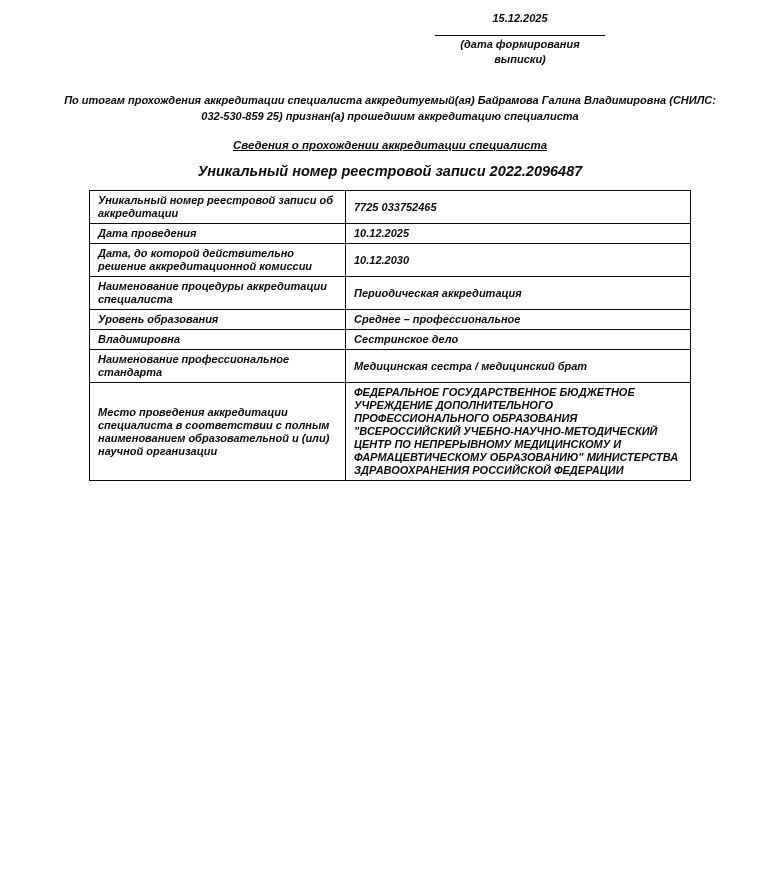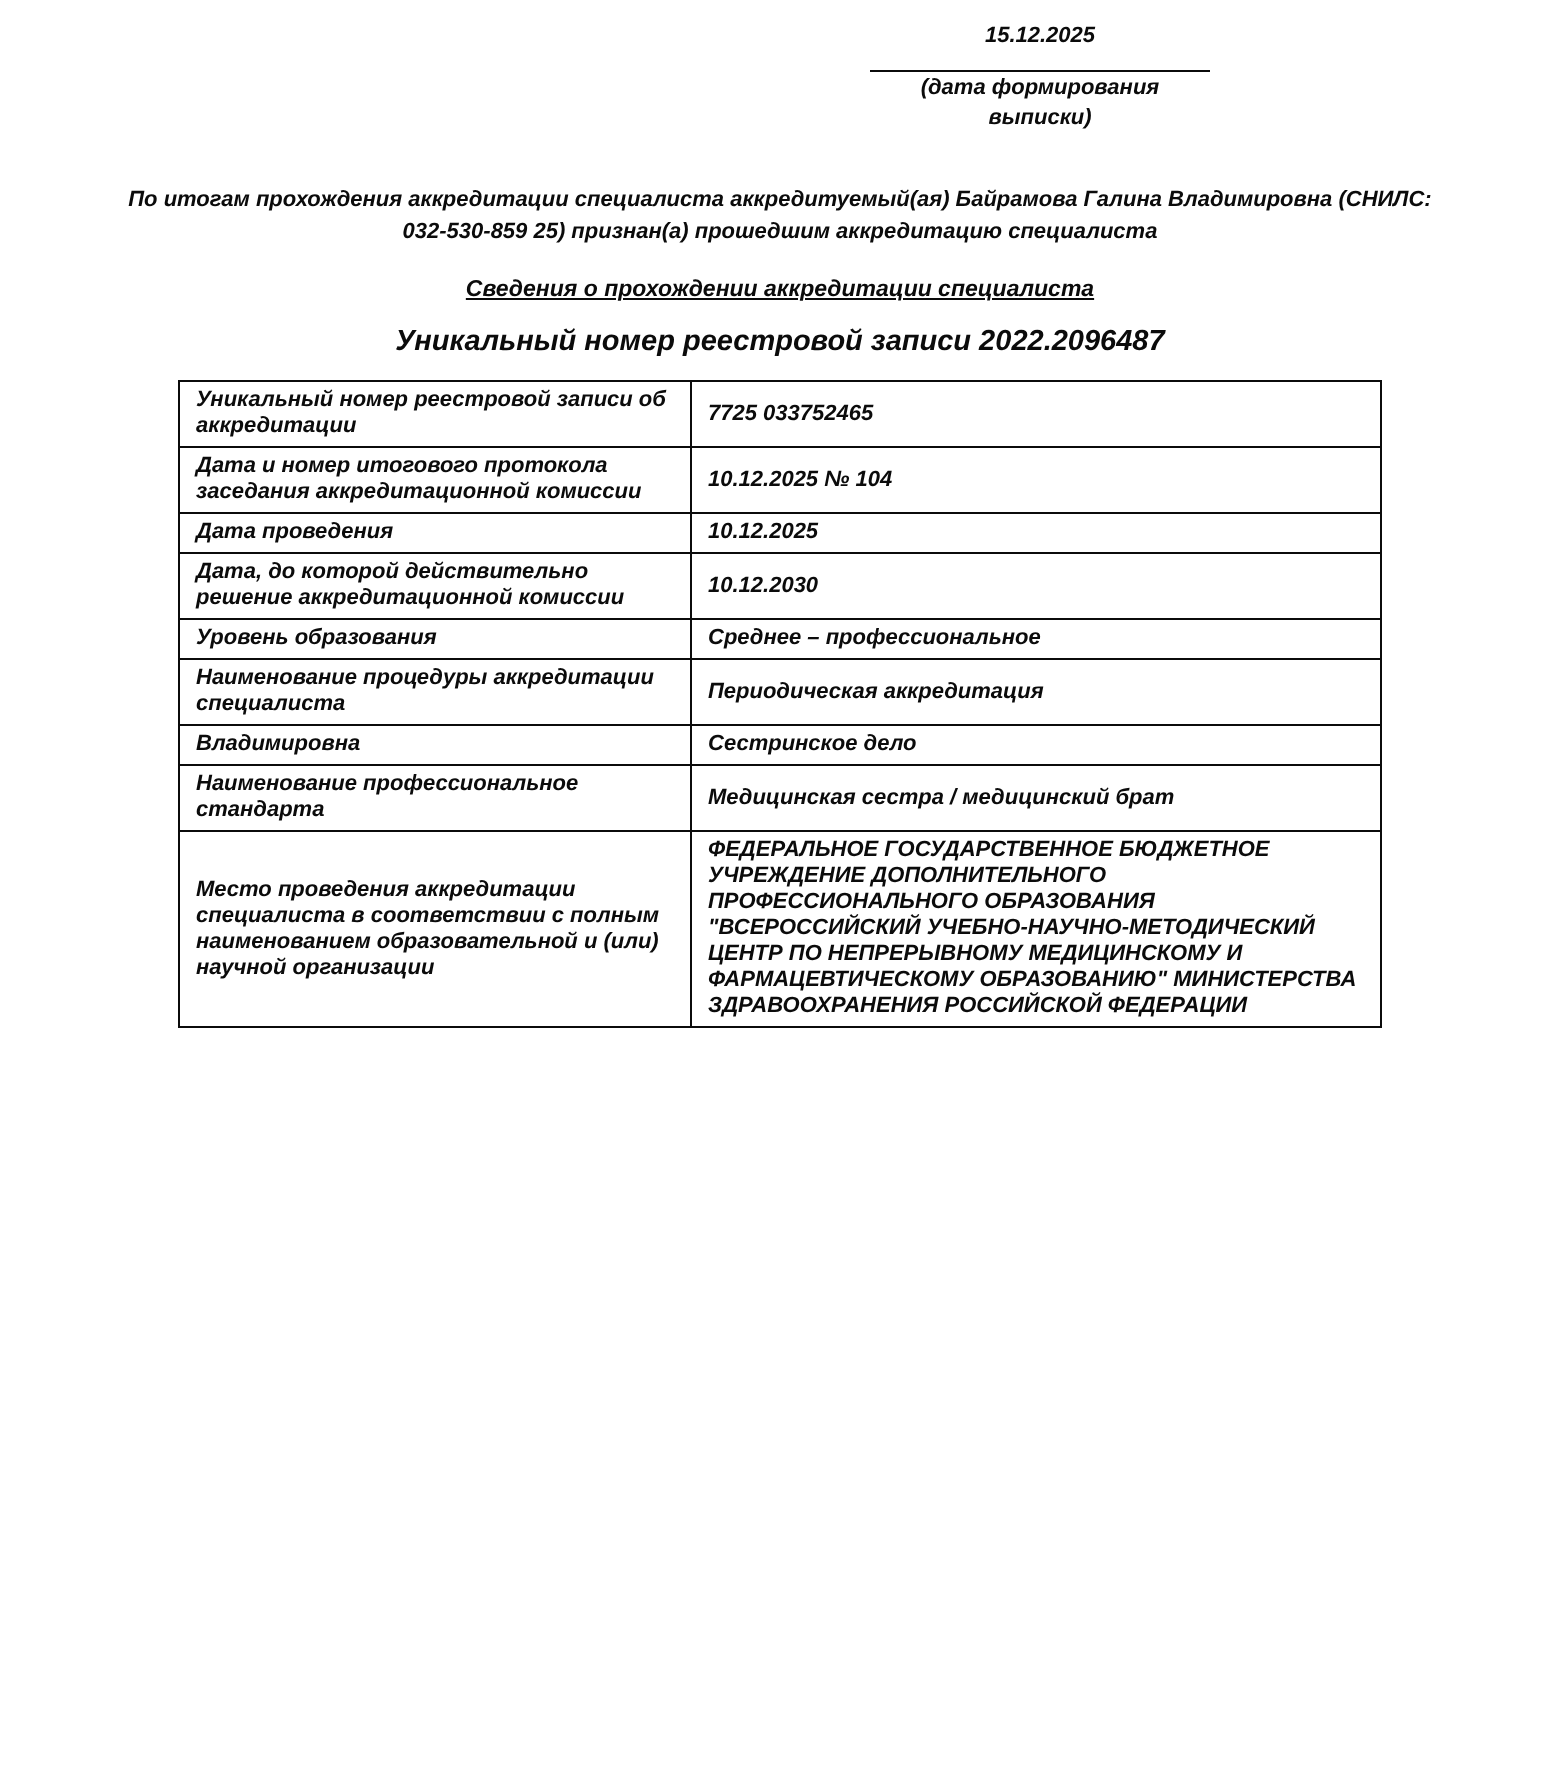--- a/index.html
+++ b/index.html
@@ -102,38 +102,34 @@
 
   <div class="registry-heading">Уникальный номер реестровой записи 2022.2096487</div>
 
   <table class="acc-table">
     <tbody>
       <tr>
         <td class="cell-label">Уникальный номер реестровой записи об аккредитации</td>
         <td class="cell-value">7725 033752465</td>
       </tr>
       <tr>
-        <td class="cell-label">Дата и номер итогового протокола заседания аккредитационной комиссии</td>
-        <td class="cell-value">10.12.2025 № 104</td>
-      </tr>
-      <tr>
         <td class="cell-label">Дата проведения</td>
         <td class="cell-value">10.12.2025</td>
       </tr>
       <tr>
         <td class="cell-label">Дата, до которой действительно решение аккредитационной комиссии</td>
         <td class="cell-value">10.12.2030</td>
       </tr>
       <tr>
+        <td class="cell-label">Наименование процедуры аккредитации специалиста</td>
+        <td class="cell-value">Периодическая аккредитация</td>
+      </tr>
+      <tr>
         <td class="cell-label">Уровень образования</td>
         <td class="cell-value">Среднее – профессиональное</td>
-      </tr>
-      <tr>
-        <td class="cell-label">Наименование процедуры аккредитации специалиста</td>
-        <td class="cell-value">Периодическая аккредитация</td>
       </tr>
       <tr>
         <td class="cell-label">Владимировна</td>
         <td class="cell-value">Сестринское дело</td>
       </tr>
       <tr>
         <td class="cell-label">Наименование профессиональное стандарта</td>
         <td class="cell-value">Медицинская сестра / медицинский брат</td>
       </tr>
       <tr class="row-tall">

